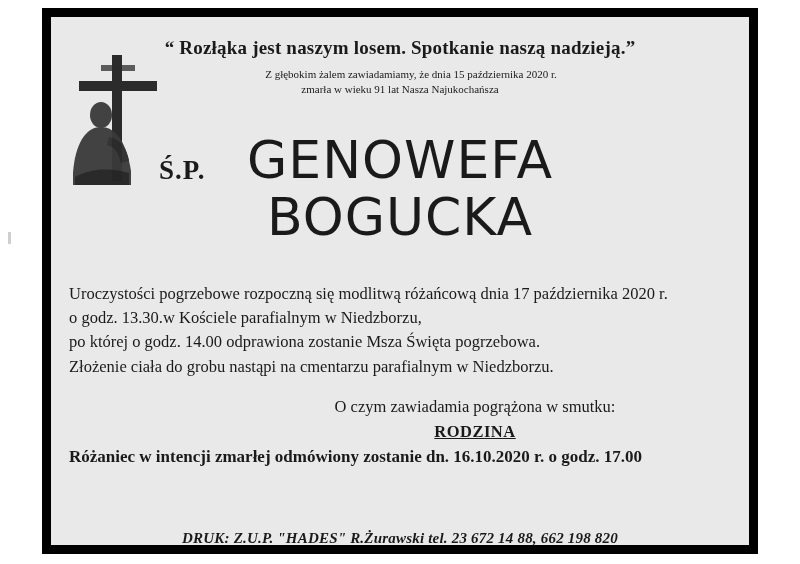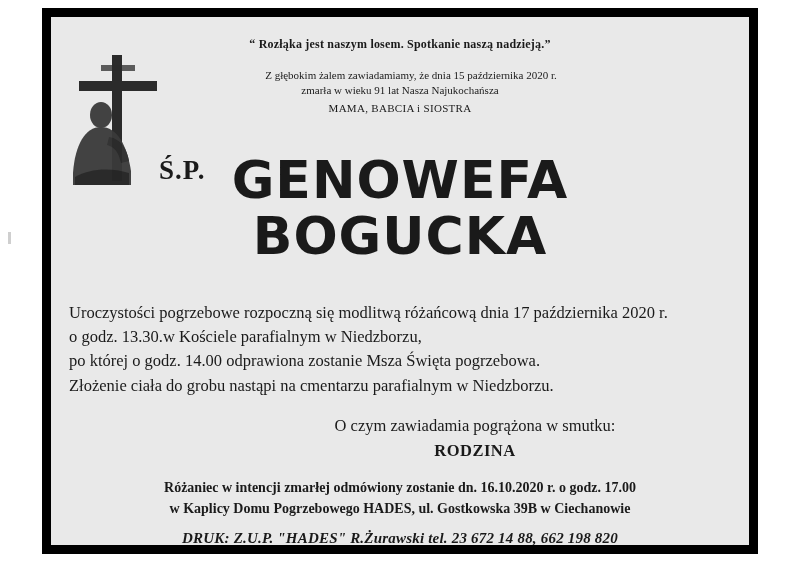--- a/index.html
+++ b/index.html
@@ -44,23 +44,23 @@
     top: 36px;
     width: 110px;
     height: 135px;
     pointer-events: none;
   }
 
   
   .quote {
     text-align: center;
     font-weight: bold;
-    font-size: 12px;
+    font-size: 19px;
     letter-spacing: 0.2px;
-    margin: 10px 0 16px 0;
+    margin: 10px 0 8px 0;
   }
 
   .lead {
     text-align: center;
     font-size: 11px;
     line-height: 1.38;
     margin: 0 0 2px 0;
   }
   .lead .l1 { display: block; padding-left: 22px; }
   .lead .l2 { display: block; }
@@ -71,21 +71,21 @@
     left: 108px;
     top: 138px;
     font-size: 27px;
     font-weight: bold;
     letter-spacing: 1px;
   }
 
   .name {
     text-align: center;
     font-family: "DejaVu Sans", sans-serif;
-    font-weight: bold;
+    font-weight: normal;
     font-size: 52px;
     line-height: 1.12;
     letter-spacing: 1px;
     margin: 34px 0 0 0;
   }
   .name .surname { display: block; margin-top: -2px; }
 
   .details {
     margin: 36px 0 0 0;
     text-align: left;
@@ -94,26 +94,24 @@
   }
   .details div { white-space: nowrap; }
 
   .closing {
     margin-top: 16px;
     text-align: center;
     font-size: 16.5px;
     line-height: 1.5;
   }
   .closing .c1 { display: block; padding-left: 150px; text-align: center; }
-  .closing .c2 { display: block; padding-left: 150px; font-weight: bold; letter-spacing: 0.5px; }
+  .closing .c2 { display: block; padding-left: 150px; font-weight: bold; letter-spacing: 0.5px; text-decoration: underline; }
 
   .rosary {
-    margin-top: 14px;
-    text-align: center;
-    font-size: 14px;
+    font-size: 17px;
     font-weight: bold;
     line-height: 1.5;
   }
 
   .imprint {
     position: absolute;
     left: 0;
     right: 0;
     bottom: -2px;
     text-align: center;
@@ -163,21 +161,20 @@
         <g fill="#1a1a1a" opacity="0.6">
           <path d="M10 124 C24 116 44 114 64 120 L64 132 L10 132 Z"></path>
         </g>
       </svg>
 
       <div class="quote">“ Rozłąka jest naszym losem. Spotkanie naszą nadzieją.”</div>
 
       <div class="lead">
         <span class="l1">Z głębokim żalem zawiadamiamy, że dnia 15 października 2020 r.</span>
         <span class="l2">zmarła w wieku 91 lat Nasza Najukochańsza</span>
-        <span class="l3">MAMA, BABCIA i SIOSTRA</span>
       </div>
 
       <div class="sp">Ś.P.</div>
 
       <div class="name">
         <span>GENOWEFA</span>
         <span class="surname">BOGUCKA</span>
       </div>
 
       <div class="details">
@@ -187,20 +184,19 @@
         <div>Złożenie ciała do grobu nastąpi na cmentarzu parafialnym w Niedzborzu.</div>
       </div>
 
       <div class="closing">
         <span class="c1">O czym zawiadamia pogrążona w smutku:</span>
         <span class="c2">RODZINA</span>
       </div>
 
       <div class="rosary">
         <div>Różaniec w intencji zmarłej odmówiony zostanie  dn. 16.10.2020 r. o godz. 17.00</div>
-        <div>w Kaplicy Domu Pogrzebowego HADES, ul. Gostkowska 39B  w Ciechanowie</div>
       </div>
 
       <div class="imprint">DRUK: Z.U.P. "HADES"  R.Żurawski tel. 23 672 14 88, 662 198 820</div>
 
     </div>
   </div>
 </div>
 
 </body></html>

